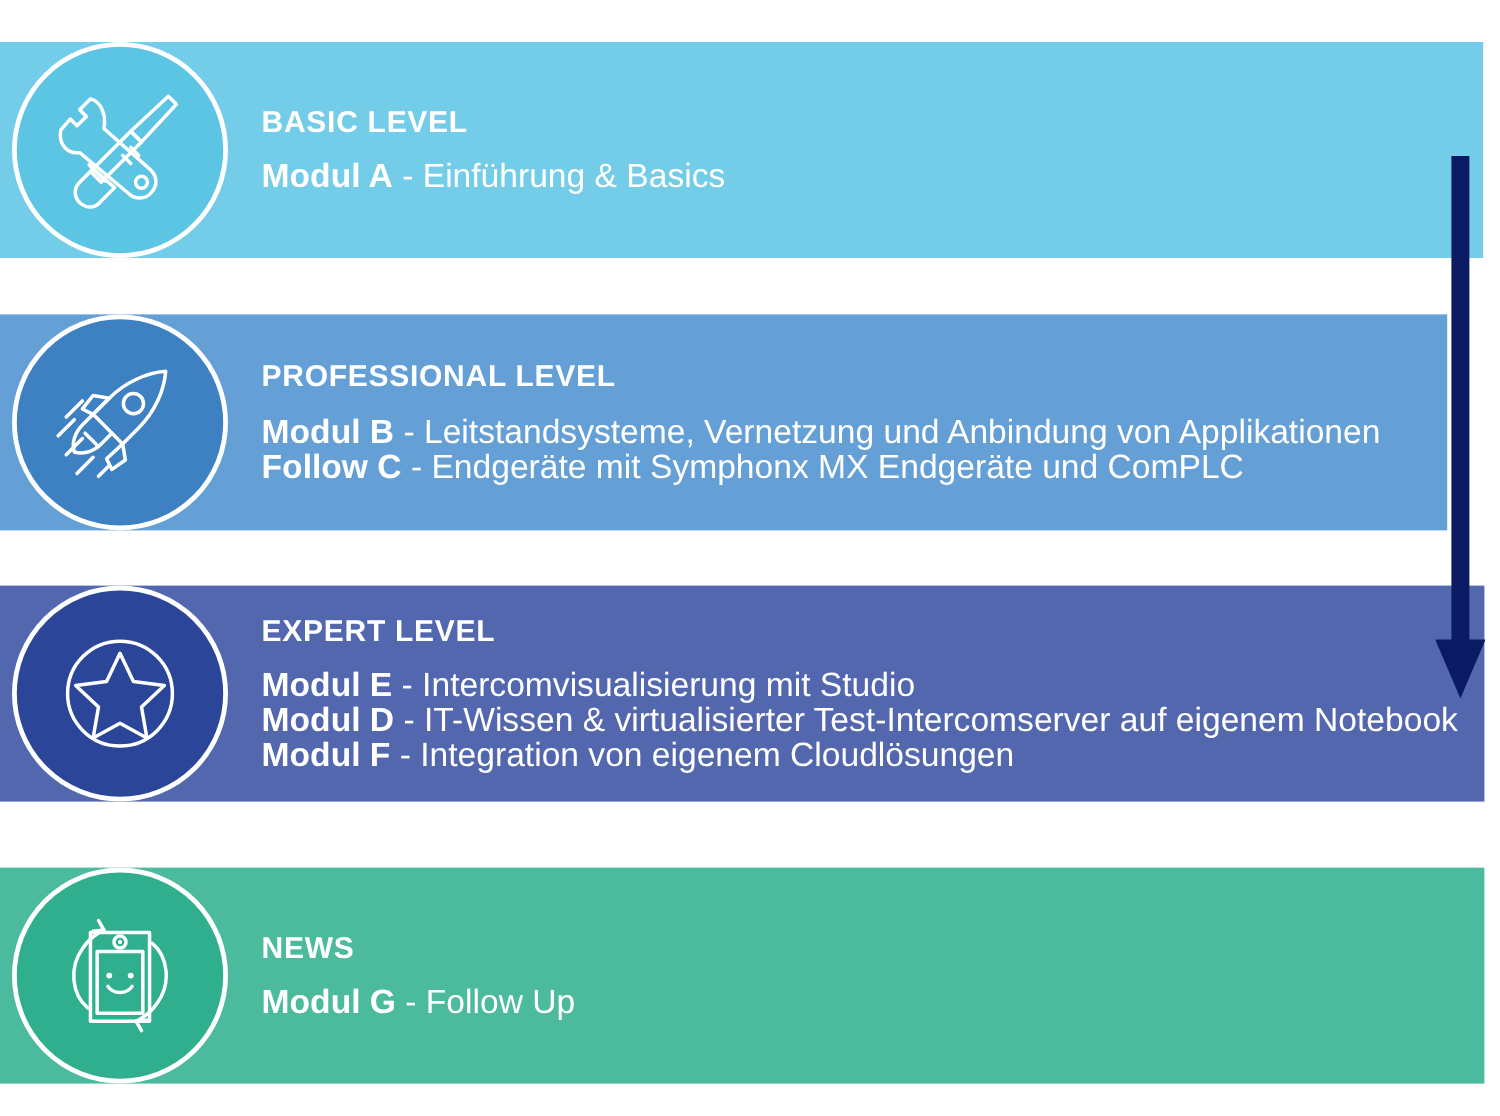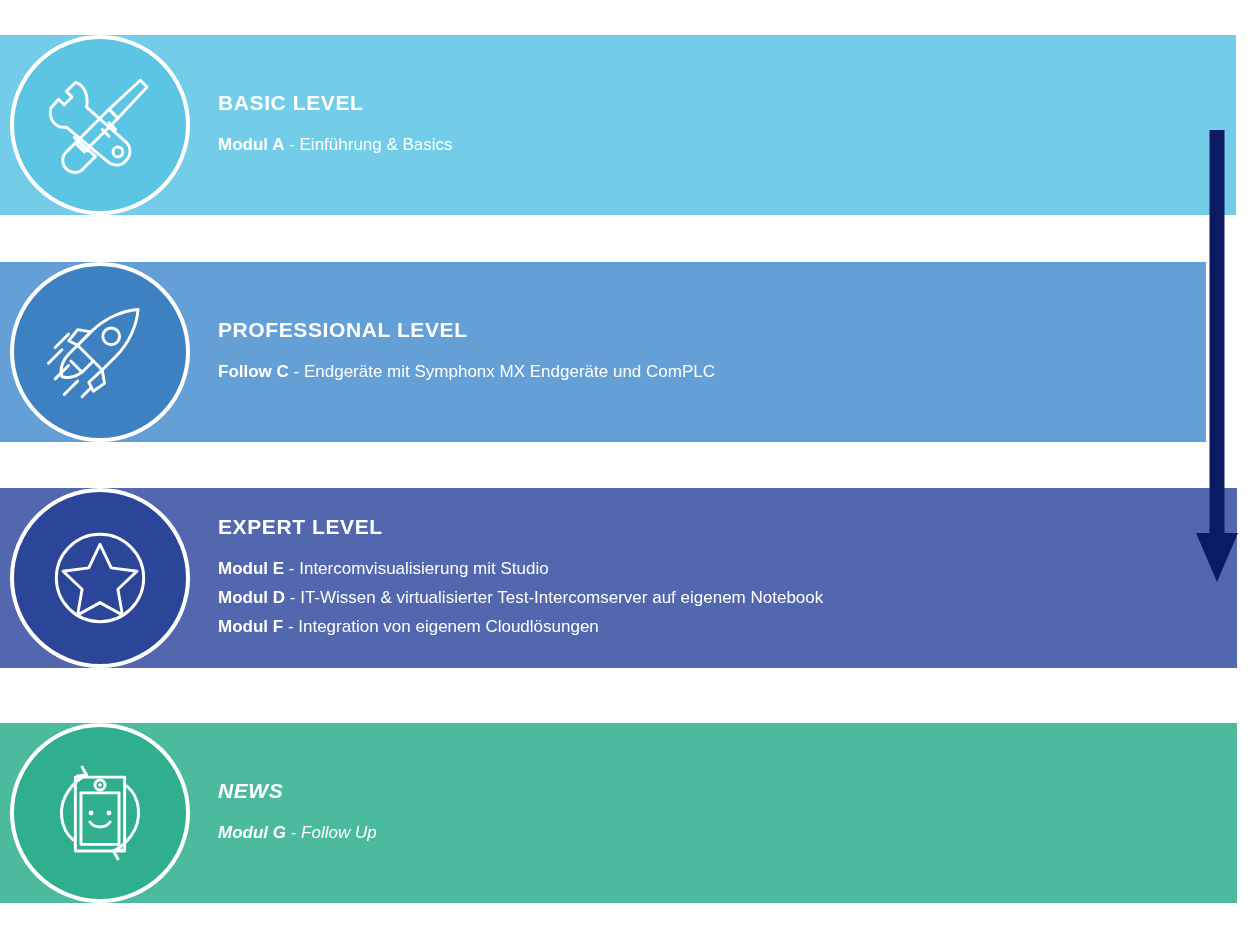--- a/index.html
+++ b/index.html
@@ -60,30 +60,30 @@
     left: 218px;
     top: 0;
     height: 100%;
     display: flex;
     flex-direction: column;
     justify-content: center;
     color: #ffffff;
   }
 
   .level-title {
-    font-size: 21px;
+    font-size: 25px;
     font-weight: bold;
     letter-spacing: 0.6px;
     line-height: 1.1;
     margin-bottom: 16px;
     white-space: nowrap;
   }
 
   .module-line {
-    font-size: 17px;
+    font-size: 28px;
     line-height: 29px;
     white-space: nowrap;
     font-weight: 300;
   }
   .module-code {
     font-weight: bold;
   }
   .module-sep {
     font-weight: normal;
   }
@@ -148,20 +148,23 @@
         <line x1="16" y1="48" x2="4" y2="60"></line>
         <line x1="22" y1="62" x2="10" y2="74"></line>
         <line x1="30" y1="76" x2="18" y2="88"></line>
         <line x1="42" y1="82" x2="34" y2="90"></line>
       </svg>
     </div>
 
     <div class="text-block">
       <div class="level-title">PROFESSIONAL LEVEL</div>
       <div class="module-line">
+        <span class="module-code">Modul B</span><span class="module-sep"> - </span><span class="module-desc">Leitstandsysteme, Vernetzung und Anbindung von Applikationen</span>
+      </div>
+      <div class="module-line">
         <span class="module-code">Follow C</span><span class="module-sep"> - </span><span class="module-desc">Endgeräte mit Symphonx MX Endgeräte und ComPLC</span>
       </div>
     </div>
   </div>
 
   <div class="level-row" id="row-expert" style="top: 488px; left: 0px; width: 1232px; height: 180px;">
     <div class="band" id="band-expert" style="left: 0px; width: 1237px; background-color: rgb(83, 103, 174);"></div>
 
     <div class="badge" id="badge-expert" style="background-color: rgb(43, 69, 153);">
       <svg viewBox="0 0 100 100" fill="none" stroke="#ffffff" stroke-width="2.6" stroke-linecap="round" stroke-linejoin="round">
@@ -177,21 +180,21 @@
       </div>
       <div class="module-line">
         <span class="module-code">Modul D</span><span class="module-sep"> - </span><span class="module-desc">IT-Wissen &amp; virtualisierter Test-Intercomserver auf eigenem Notebook</span>
       </div>
       <div class="module-line">
         <span class="module-code">Modul F</span><span class="module-sep"> - </span><span class="module-desc">Integration von eigenem Cloudlösungen</span>
       </div>
     </div>
   </div>
 
-  <div class="level-row" id="row-news" style="top: 723px; left: 0px; width: 1096px; height: 180px; font-style: italic;">
+  <div class="level-row" id="row-news" style="top: 723px; left: 0px; width: 1096px; height: 180px;">
     <div class="band" id="band-news" style="left: 0px; width: 1237px; background-color: rgb(76, 186, 157);"></div>
 
     <div class="badge" id="badge-news" style="background-color: rgb(48, 175, 142);">
       <svg viewBox="0 0 100 100" fill="none" stroke="#ffffff" stroke-width="2.6" stroke-linecap="round" stroke-linejoin="round">
 
         <rect x="28" y="18" width="44" height="66"></rect>
         <rect x="33" y="32" width="34" height="46"></rect>
         <circle cx="50" cy="25" r="4.5"></circle>
         <circle cx="50" cy="25" r="1.6" fill="#ffffff" stroke="none"></circle>
 

